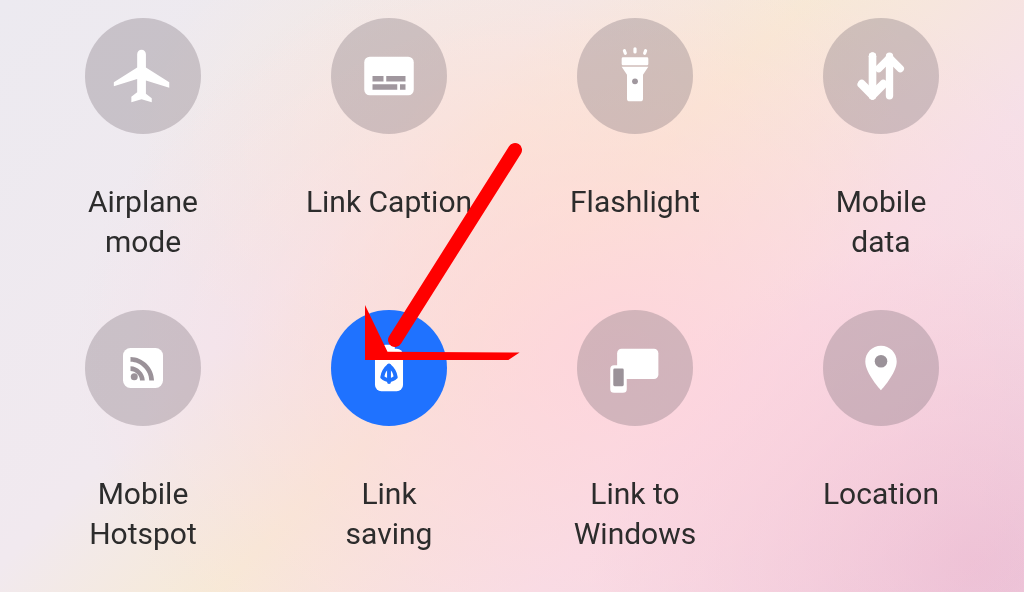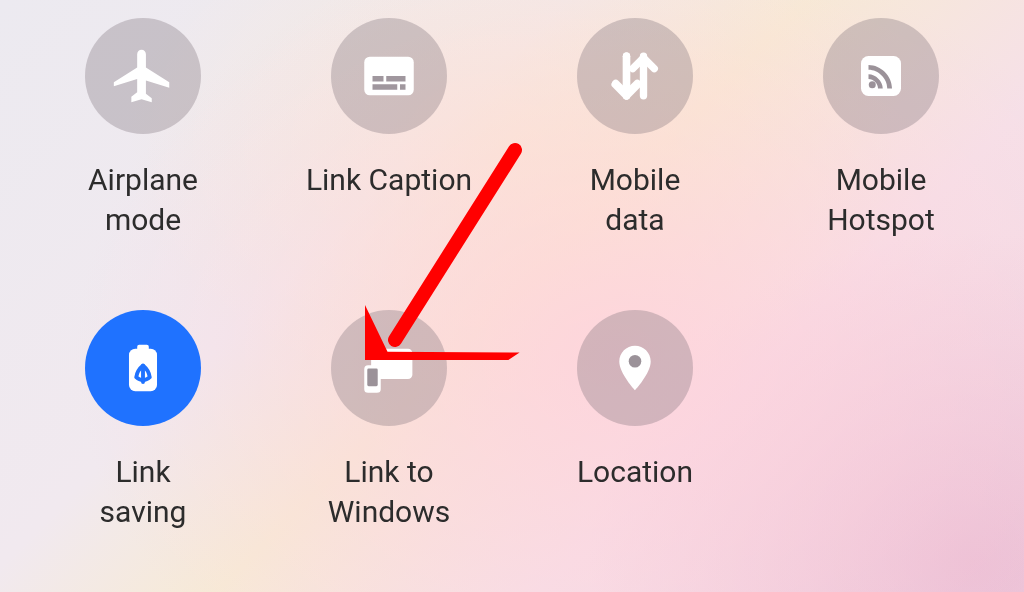--- a/index.html
+++ b/index.html
@@ -21,20 +21,21 @@
     padding:18px 20px 10px;
     column-gap:0;
     row-gap:20px;
   }
   .tile{
     display:flex;
     flex-direction:column;
     align-items:center;
     justify-content:flex-start;
     position:relative;
+    gap:22px;
   }
   .circle{
     width:116px;height:116px;border-radius:50%;
     display:flex;align-items:center;justify-content:center;
     color:#fff;
     position:relative;
   }
   .off{background:rgba(120,110,118,.32);}
   .on{background:#1f72ff;}
   .label{
@@ -76,20 +77,33 @@
         <rect x="3" y="5" width="18" height="14" rx="2"></rect>
         <rect x="6" y="12" width="4" height="2" fill="rgba(150,140,148,.9)"></rect>
         <rect x="11" y="12" width="7" height="2" fill="rgba(150,140,148,.9)"></rect>
         <rect x="6" y="15" width="9" height="2" fill="rgba(150,140,148,.9)"></rect>
         <rect x="16" y="15" width="2" height="2" fill="rgba(150,140,148,.9)"></rect>
       </svg>
     </div>
     <div class="label">Link Caption</div>
   </div>
 
+  <div class="tile">
+    <div class="circle off">
+      <svg width="64" height="64" viewBox="0 0 24 24" fill="currentColor">
+        <rect x="7" y="5" width="10" height="3" rx=".5"></rect>
+        <path d="M7 8.5h10l-2 3v9a1 1 0 0 1-1 1h-4a1 1 0 0 1-1-1v-9l-2-3z"></path>
+        <circle cx="12" cy="14" r="1.1" fill="rgba(150,140,148,.9)"></circle>
+        <rect x="11.4" y="1.2" width="1.2" height="2.4" rx=".6"></rect>
+        <rect x="7.6" y="1.9" width="1.2" height="2.2" rx=".6" transform="rotate(-20 8.2 3)"></rect>
+        <rect x="15.2" y="1.9" width="1.2" height="2.2" rx=".6" transform="rotate(20 15.8 3)"></rect>
+      </svg>
+    </div>
+    <div class="label">Flashlight</div>
+  </div>
 
   <div class="tile">
     <div class="circle off">
       <svg width="68" height="68" viewBox="0 0 24 24" fill="none" stroke="currentColor" stroke-width="2.6" stroke-linecap="round" stroke-linejoin="round">
         <path d="M9 5v14"></path>
           <path d="M5 15l4 4 4-4" fill="none"></path>
         <path d="M9 5v0"></path>
         <path d="M9 19l0 0"></path>
         <path d="M9 5v14"></path>
         <path d="M5.2 14.6 9 18.4l3.8-3.8"></path>

